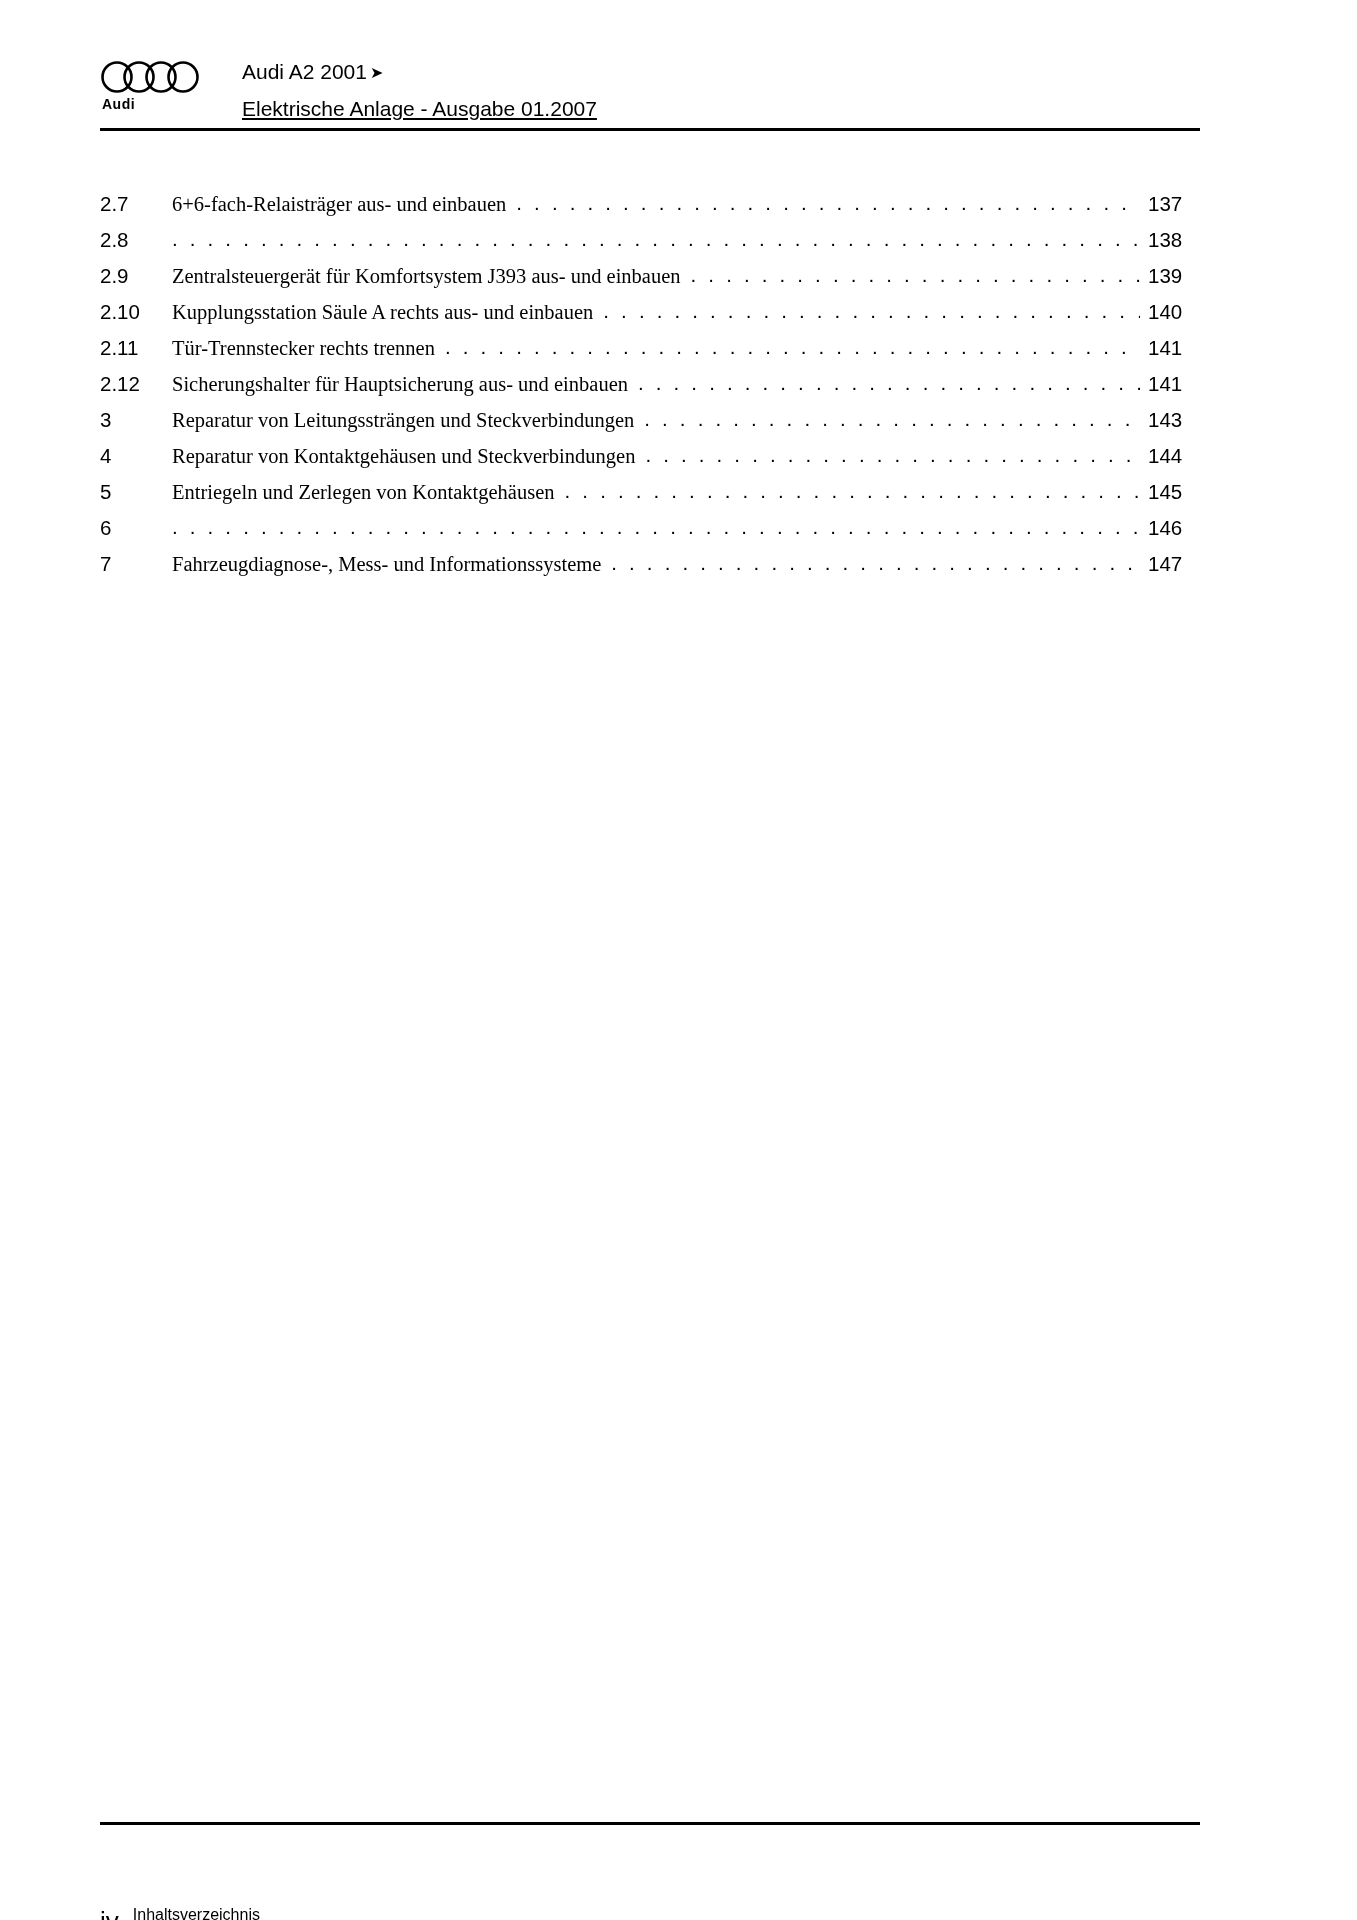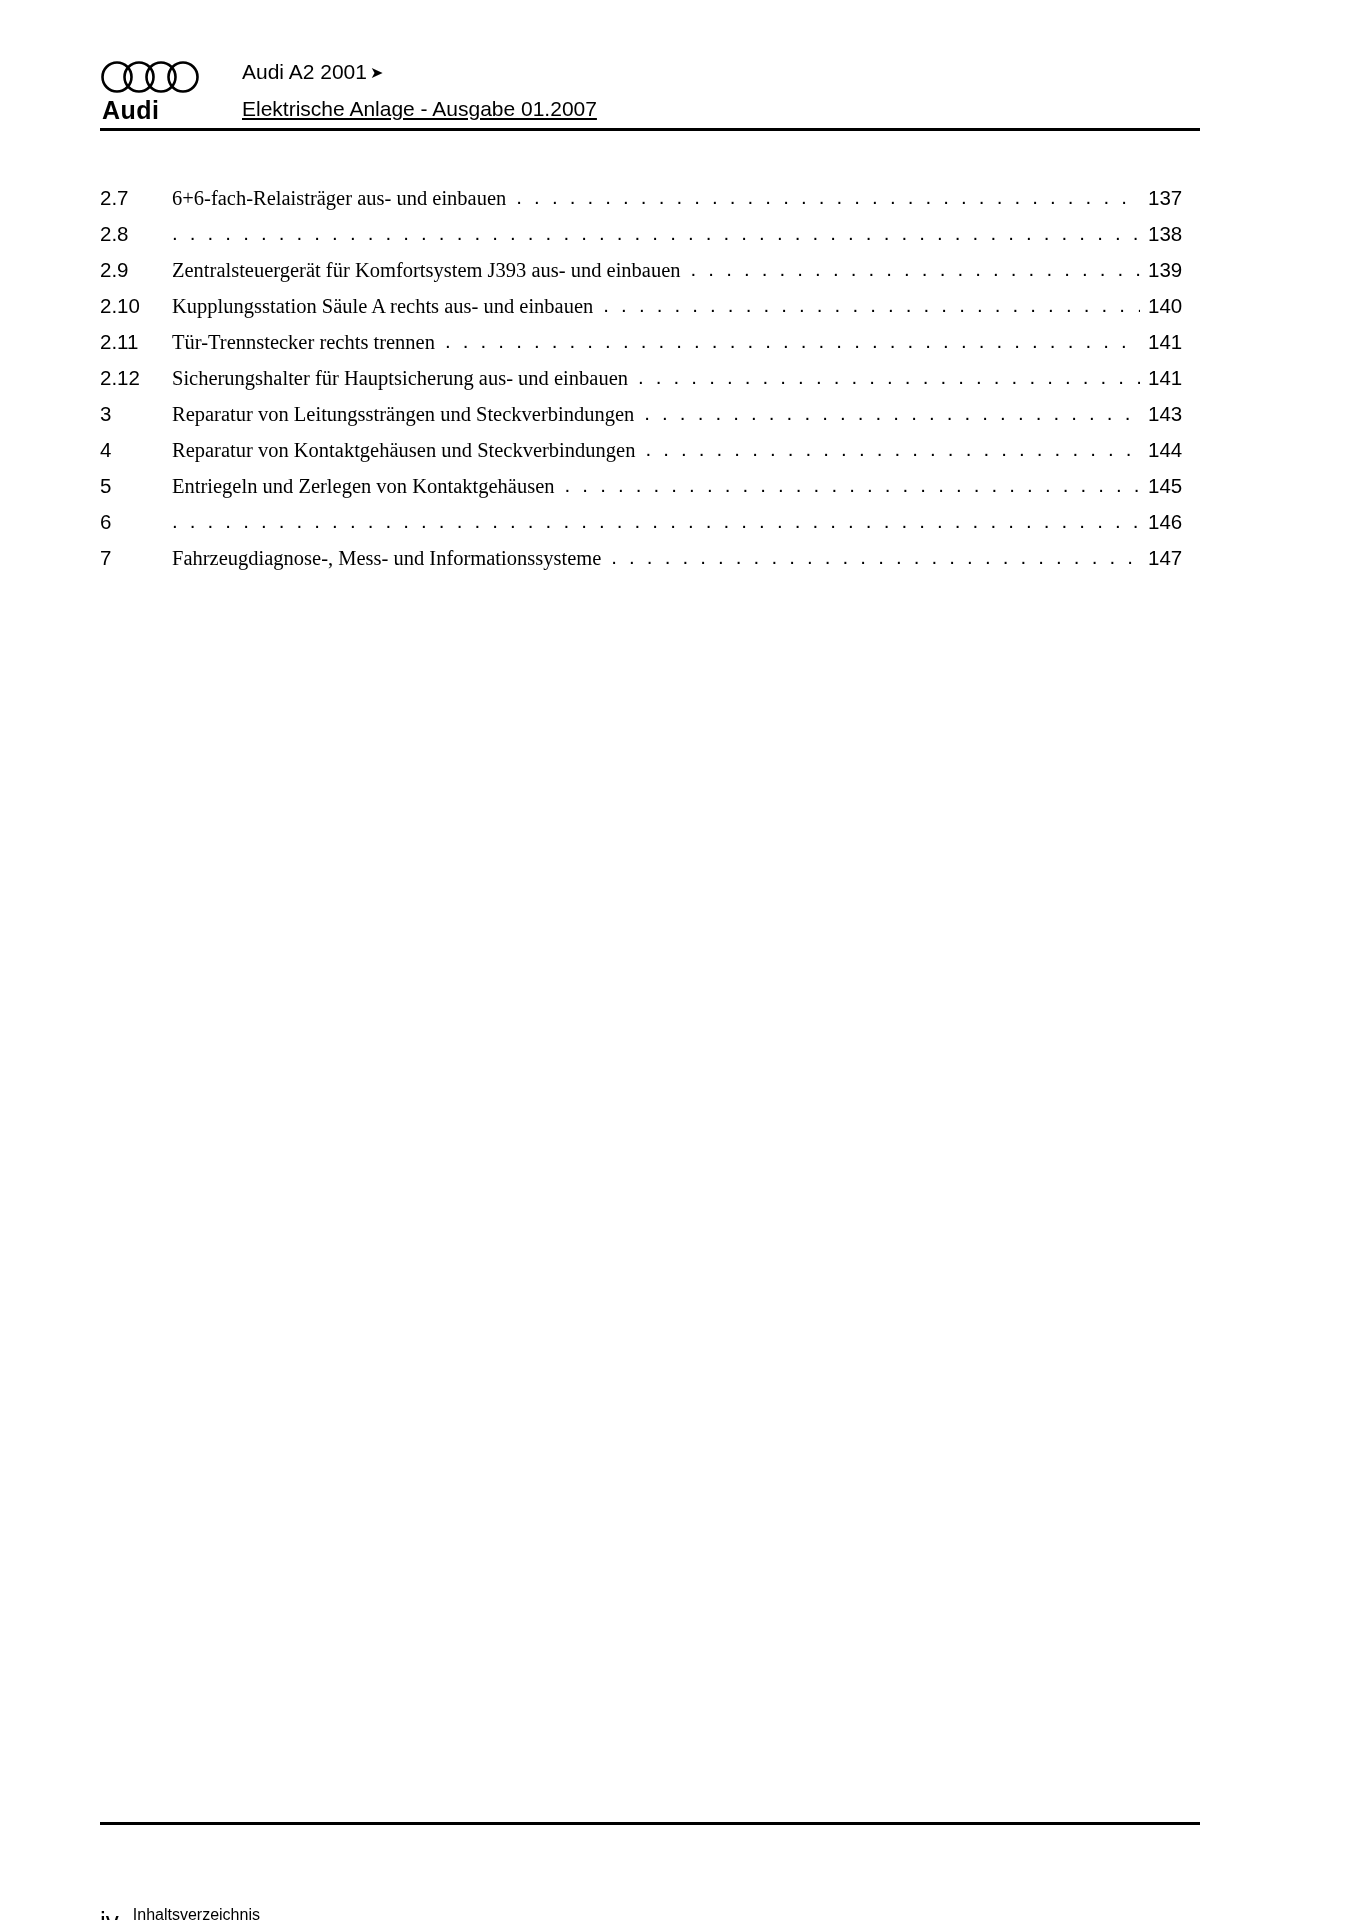--- a/index.html
+++ b/index.html
@@ -40,21 +40,21 @@
   }
   .rings {
     position: absolute;
     left: 0;
     top: 2px;
   }
   .audi-word {
     position: absolute;
     left: 2px;
     top: 38px;
-    font-size: 25px;
+    font-size: 14px;
     font-weight: bold;
     letter-spacing: 0.5px;
     font-family: "Liberation Sans", sans-serif;
   }
   .header-lines {
     position: absolute;
     left: 142px;
     top: 0px;
   }
   .header-line1 {
@@ -80,21 +80,21 @@
     top: 128px;
     width: 1100px;
     height: 3px;
     background: #000000;
   }
 
   
   .toc {
     position: absolute;
     left: 100px;
-    top: 180px;
+    top: 186px;
     width: 1100px;
   }
   .toc-row {
     display: flex;
     align-items: baseline;
     font-size: 20.5px;
     line-height: 36px;
     white-space: nowrap;
   }
   .toc-num {

